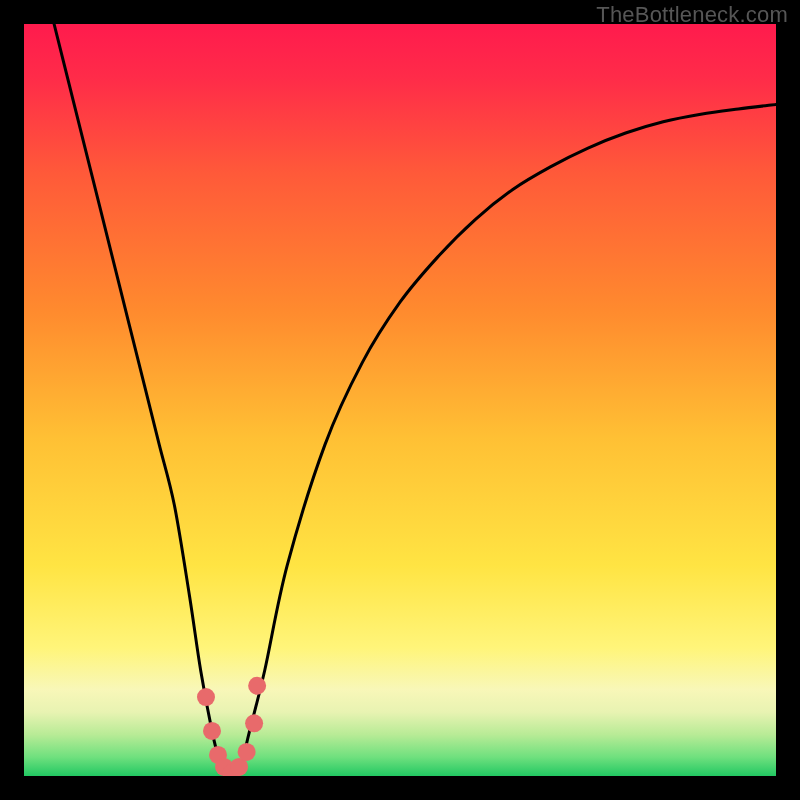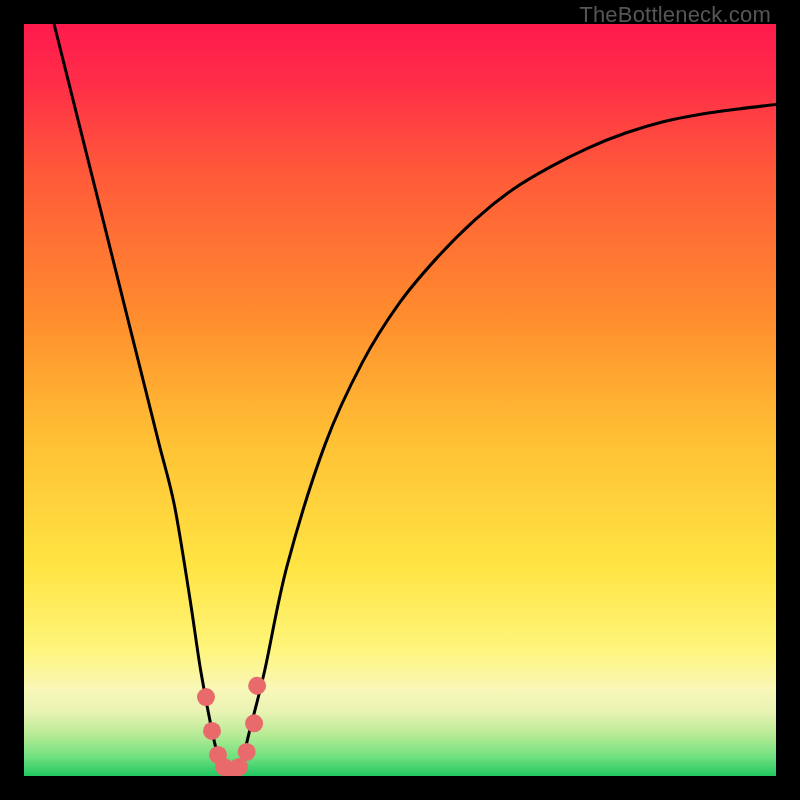--- a/index.html
+++ b/index.html
@@ -21,21 +21,21 @@
   .plot {
     position: absolute;
     left: 0;
     top: 0;
     width: 752px;
     height: 752px;
   }
   .watermark {
     position: absolute;
     top: 2px;
-    right: 29px;
+    right: 12px;
     font-family: Arial, Helvetica, sans-serif;
     font-size: 22px;
     font-weight: 500;
     color: #565656;
     letter-spacing: 0.2px;
   }
 </style>
 </head>
 <body>
 

